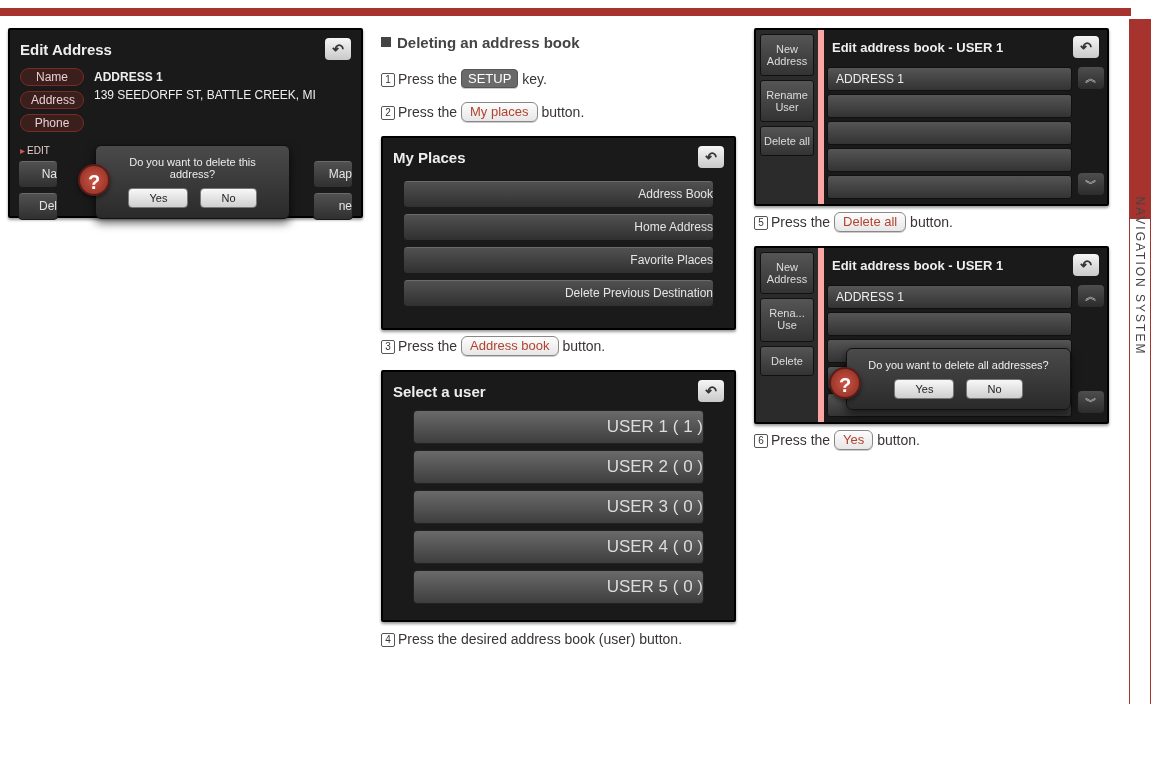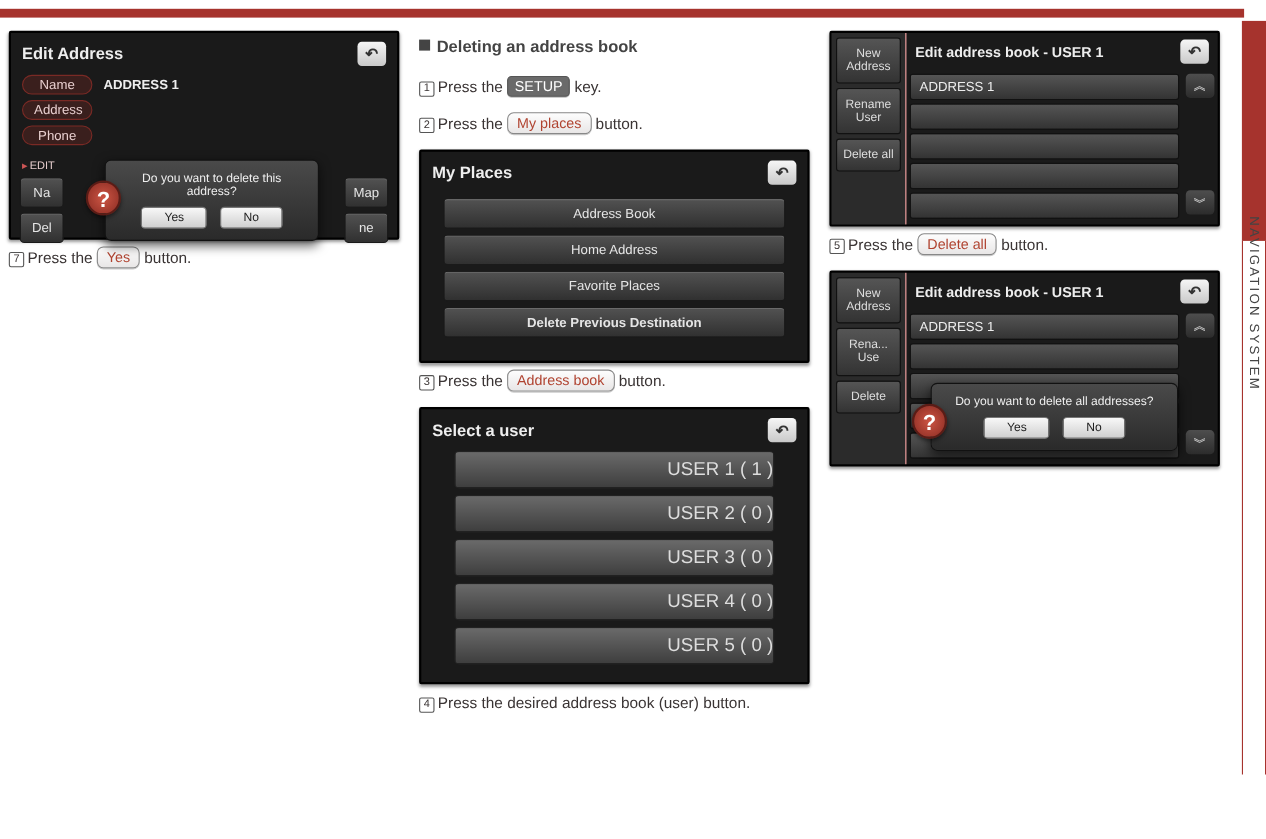--- a/index.html
+++ b/index.html
@@ -22,27 +22,27 @@
   .btn.red{color:#b04330}
   h3.section{font-size:15px;font-weight:bold;color:#444;margin:6px 0 18px}
   h3.section::before{content:"";display:inline-block;width:10px;height:10px;background:#444;margin-right:6px;vertical-align:1px}
 
   
   .shot{background:#1a1a1a;border:2px solid #000;border-radius:2px;color:#eee;font-family:Arial,sans-serif;box-shadow:0 2px 3px rgba(0,0,0,.4);margin-bottom:6px;position:relative}
   .shot .titlebar{display:flex;align-items:center;justify-content:space-between;padding:8px 10px;font-size:15px;font-weight:bold}
   .back{width:26px;height:22px;border-radius:4px;background:linear-gradient(#f6f6f6,#c9c9c9);color:#333;display:flex;align-items:center;justify-content:center;font-size:14px;font-weight:bold}
   .pill{border:1px solid #7a2a25;border-radius:10px;padding:1px 10px;font-size:12px;color:#e8cfcf;background:#3a1f1d;margin-bottom:5px;width:64px;text-align:center}
   .row{display:flex;gap:10px;align-items:flex-start}
-  .darkbtn{background:linear-gradient(#525252,#303030);border:1px solid #1a1a1a;border-radius:4px;text-align:center;padding:6px 0;font-size:12px;color:#e5e5e5;box-shadow:inset 0 1px 0 rgba(255,255,255,.15)}
+  .darkbtn{background:linear-gradient(#525252,#303030);border:1px solid #1a1a1a;border-radius:4px;text-align:right;padding:6px 0;font-size:12px;color:#e5e5e5;box-shadow:inset 0 1px 0 rgba(255,255,255,.15)}
   .lightbtn{background:linear-gradient(#f8f8f8,#cfcfcf);border:1px solid #777;border-radius:4px;text-align:center;padding:3px 20px;font-size:11px;color:#222}
   .dlg{position:absolute;background:linear-gradient(#4a4a4a,#2a2a2a);border:1px solid #111;border-radius:6px;box-shadow:0 4px 10px rgba(0,0,0,.6);padding:8px 10px 10px;text-align:center}
   .dlg .q{position:absolute;left:-18px;top:18px;width:32px;height:32px;border-radius:16px;background:radial-gradient(#c54,#8a2b22);color:#fff;font-weight:bold;font-size:20px;line-height:32px;border:2px solid #5a1c16;box-shadow:0 2px 4px rgba(0,0,0,.5)}
   .dlg .msg{font-size:11px;color:#eee;margin:2px 0 8px}
   .ubtn{background:linear-gradient(#6a6a6a,#3e3e3e);border:1px solid #222;border-radius:4px;color:#ddd;padding:6px 0;font-size:17px;text-align:right;margin:0 30px 6px}
-  .sidepanel{background:#2b2b2b;border-right:1px solid #fca5a5}
+  .sidepanel{background:#2b2b2b;border-right:6px solid #fca5a5}
   .sideb{background:linear-gradient(#555,#333);border:1px solid #111;border-radius:3px;color:#ddd;font-size:11px;text-align:center;padding:8px 2px;margin:4px;line-height:12px}
   .listrow{height:24px;background:linear-gradient(#555,#333);border:1px solid #111;border-radius:3px;margin:3px;font-size:12px;color:#eee;padding:4px 8px}
   .scroll{width:26px;height:22px;border-radius:4px;background:linear-gradient(#4e4e4e,#2c2c2c);color:#ccc;display:flex;align-items:center;justify-content:center;font-size:12px;margin:3px}
 
   .footer{position:absolute;bottom:-28px;right:22px;font-size:12px;color:#444}
   .footer b{font-weight:bold}
 </style>
 </head>
 <body>
 
@@ -57,20 +57,21 @@
         <span class="back">↶</span>
       </div>
       <div class="row" style="padding:0 10px">
         <div>
           <div class="pill">Name</div>
           <div class="pill">Address</div>
           <div class="pill">Phone</div>
         </div>
         <div style="font-size:12px;line-height:18px">
           <div style="font-weight:bold">ADDRESS 1</div>
+          <div>139 SEEDORFF ST, BATTLE CREEK, MI</div>
         </div>
       </div>
       <div style="font-size:10px;color:#e8cfcf;padding:8px 10px 0">
         <span style="color:#c55;margin-right:2px">▸</span><span>EDIT</span>
       </div>
       <div style="display:flex;justify-content:space-between;padding:4px 8px;gap:200px">
         <div style="flex:0 0 40px">
           <div class="darkbtn" style="margin-bottom:4px">Na</div>
           <div class="darkbtn">Del</div>
         </div>
@@ -81,44 +82,41 @@
       </div>
       <div class="dlg" style="left:85px;top:115px;width:195px">
         <div class="q">?</div>
         <div class="msg">Do you want to delete this address?</div>
         <div style="display:flex;gap:12px;justify-content:center">
           <div class="lightbtn">Yes</div>
           <div class="lightbtn">No</div>
         </div>
       </div>
     </div>
-    <p class="inst">
-      <span class="step">7</span><span>Press the </span><span class="btn red">Yes</span><span> button.</span>
-    </p>
   </div>
 
   <div class="col">
     <h3 class="section">Deleting an address book</h3>
     <p class="inst">
       <span class="step">1</span><span>Press the </span><span class="btn dark">SETUP</span><span> key.</span>
     </p>
     <p class="inst">
       <span class="step">2</span><span>Press the </span><span class="btn red">My places</span><span> button.</span>
     </p>
 
     <div class="shot" style="padding-bottom:12px">
       <div class="titlebar">
         <span>My Places</span>
         <span class="back">↶</span>
       </div>
       <div id="mplist" style="padding:4px 20px">
           <div class="darkbtn" style="margin: 0px 0px 5px;">Address Book</div>
           <div class="darkbtn" style="margin: 0px 0px 5px;">Home Address</div>
           <div class="darkbtn" style="margin: 0px 0px 5px;">Favorite Places</div>
-          <div class="darkbtn" style="margin: 0px 0px 5px; font-weight: bold;">Delete Previous Destination</div>
+          <div class="darkbtn" style="margin: 0px 0px 5px;">Delete Previous Destination</div>
         </div>
     </div>
     <p class="inst">
       <span class="step">3</span><span>Press the </span><span class="btn red">Address book</span><span> button.</span>
     </p>
 
     <div class="shot" style="padding-bottom:10px">
       <div class="titlebar">
         <span>Select a user</span>
         <span class="back">↶</span>
@@ -194,20 +192,23 @@
       </div>
       <div class="dlg" style="left:90px;top:100px;width:225px">
         <div class="q">?</div>
         <div class="msg">Do you want to delete all addresses?</div>
         <div style="display:flex;gap:12px;justify-content:center">
           <div class="lightbtn">Yes</div>
           <div class="lightbtn">No</div>
         </div>
       </div>
     </div>
+    <p class="inst">
+      <span class="step">6</span><span>Press the </span><span class="btn red">Yes</span><span> button.</span>
+    </p>
   </div>
 
   <div class="sidetab">
     <div class="fill"></div>
     <div class="rest">
         <span class="label">NAVIGATION SYSTEM</span>
       </div>
   </div>
 
   <div class="footer">

